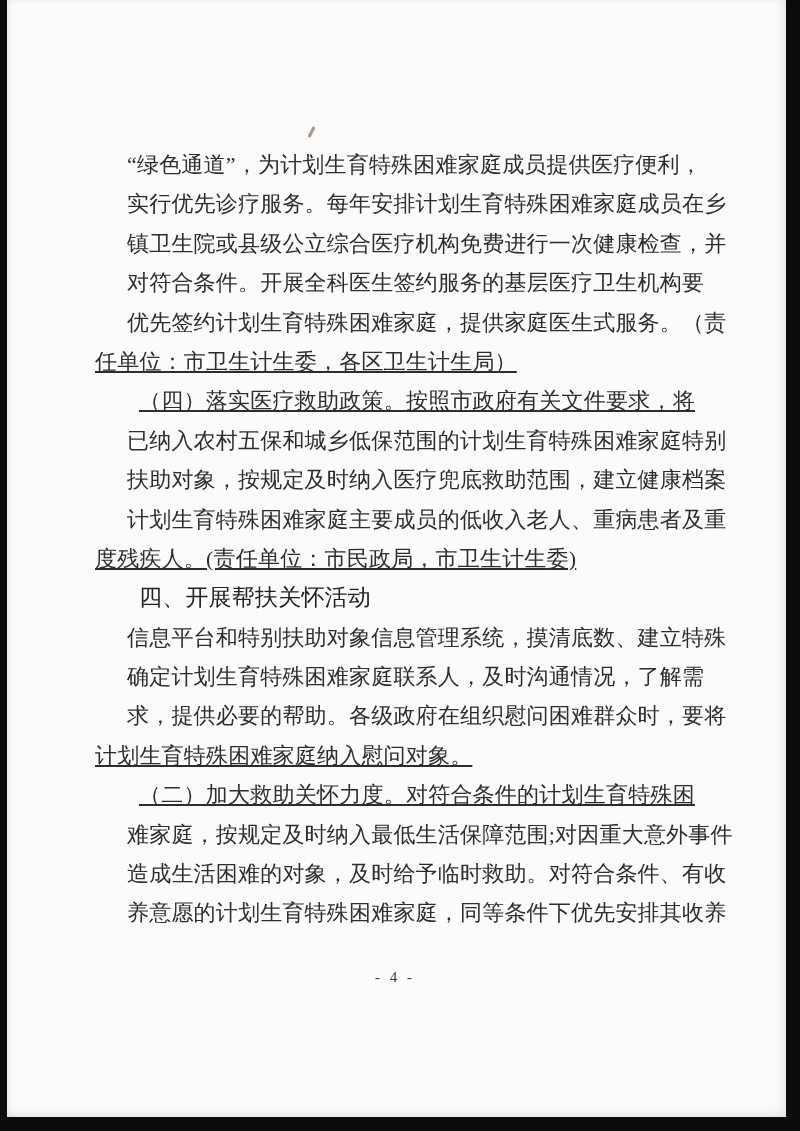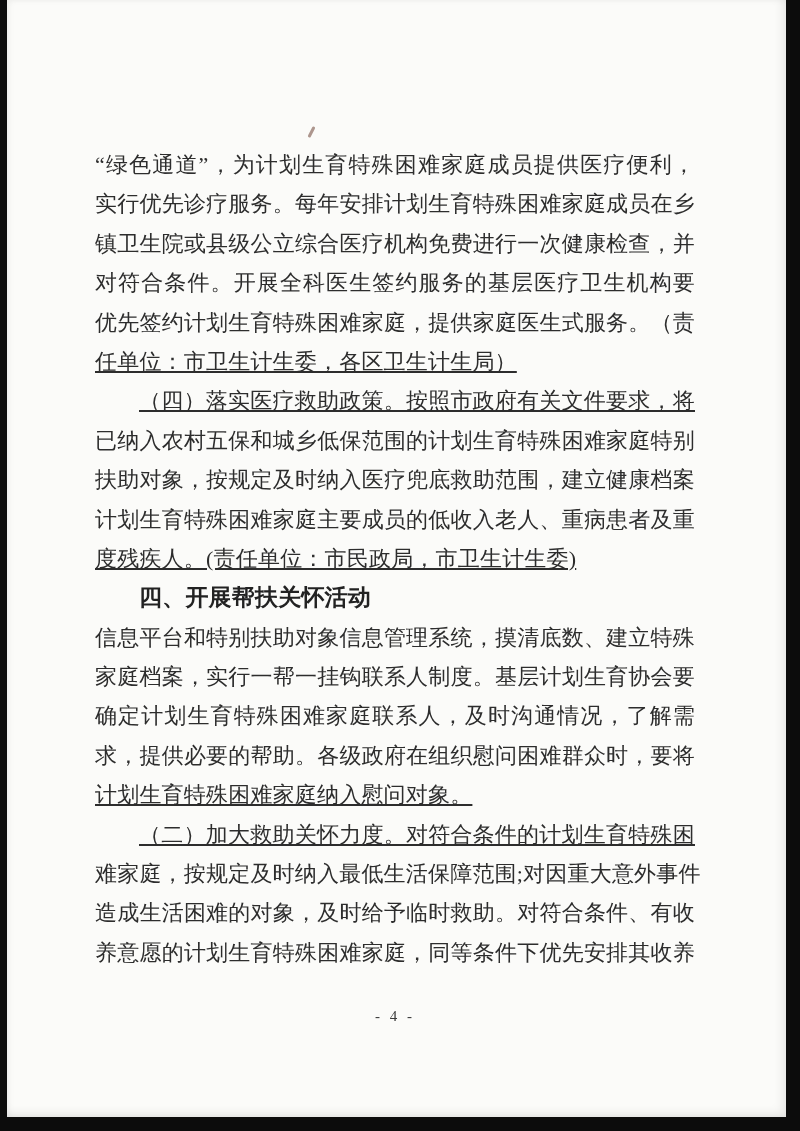--- a/index.html
+++ b/index.html
@@ -36,36 +36,37 @@
   .line {
     height: 39.4px;
     line-height: 39.4px;
     font-size: 22px;
     letter-spacing: 0.2px;
     text-align: justify;
     white-space: nowrap;
   }
   .line.full {
     text-align-last: justify;
+    margin-left: 32px;
   }
   .line.short {
     text-align-last: left;
     text-decoration: underline;
   }
   .line.indent-full,
   .line.heading {
     text-indent: 44px;
   }
   .line.indent-full {
     text-align-last: justify;
     text-decoration: underline;
   }
   .line.heading {
     font-family: "Liberation Sans", "DejaVu Sans", sans-serif;
-    font-weight: 700;
+    font-weight: 400;
     font-size: 23px;
     color: #222;
     text-align-last: left;
   }
   .page-number {
     margin-top: 36px;
     text-align: center;
     font-size: 15px;
     letter-spacing: 3px;
     color: #3a3a3a;
@@ -103,21 +104,20 @@
           <div class="line full">对符合条件。开展全科医生签约服务的基层医疗卫生机构要</div>
           <div class="line full">优先签约计划生育特殊困难家庭，提供家庭医生式服务。（责</div>
           <div class="line short">任单位：市卫生计生委，各区卫生计生局）</div>
           <div class="line indent-full">（四）落实医疗救助政策。按照市政府有关文件要求，将</div>
           <div class="line full">已纳入农村五保和城乡低保范围的计划生育特殊困难家庭特别</div>
           <div class="line full">扶助对象，按规定及时纳入医疗兜底救助范围，建立健康档案</div>
           <div class="line full">计划生育特殊困难家庭主要成员的低收入老人、重病患者及重</div>
           <div class="line short">度残疾人。(责任单位：市民政局，市卫生计生委)</div>
           <div class="line heading">四、开展帮扶关怀活动</div>
           <div class="line full">信息平台和特别扶助对象信息管理系统，摸清底数、建立特殊</div>
-          <div class="line full">家庭档案，实行一帮一挂钩联系人制度。基层计划生育协会要</div>
           <div class="line full">确定计划生育特殊困难家庭联系人，及时沟通情况，了解需</div>
           <div class="line full">求，提供必要的帮助。各级政府在组织慰问困难群众时，要将</div>
           <div class="line short">计划生育特殊困难家庭纳入慰问对象。</div>
           <div class="line indent-full">（二）加大救助关怀力度。对符合条件的计划生育特殊困</div>
           <div class="line full">难家庭，按规定及时纳入最低生活保障范围;对因重大意外事件</div>
           <div class="line full">造成生活困难的对象，及时给予临时救助。对符合条件、有收</div>
           <div class="line full">养意愿的计划生育特殊困难家庭，同等条件下优先安排其收养</div>
         </div>
       <div class="page-number">- 4 -</div>
     </div>

